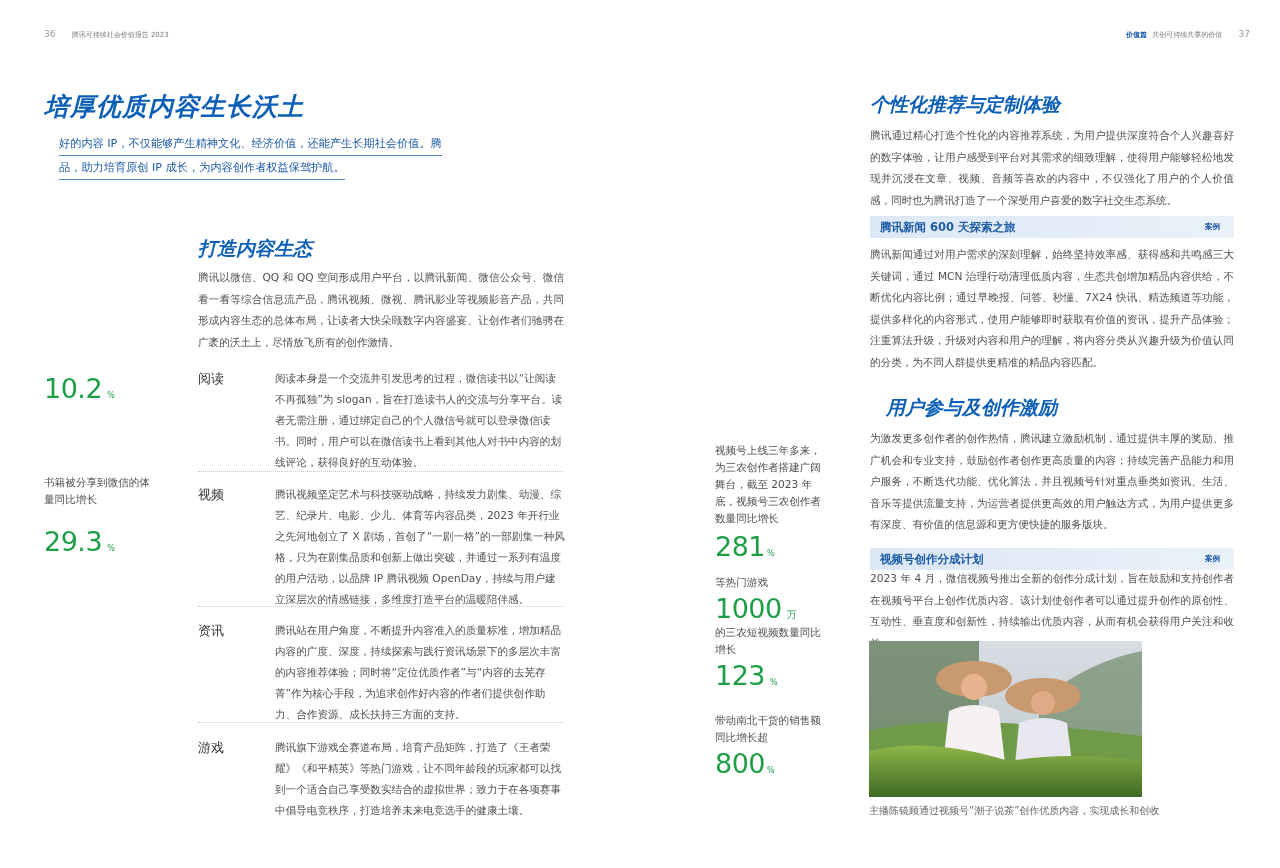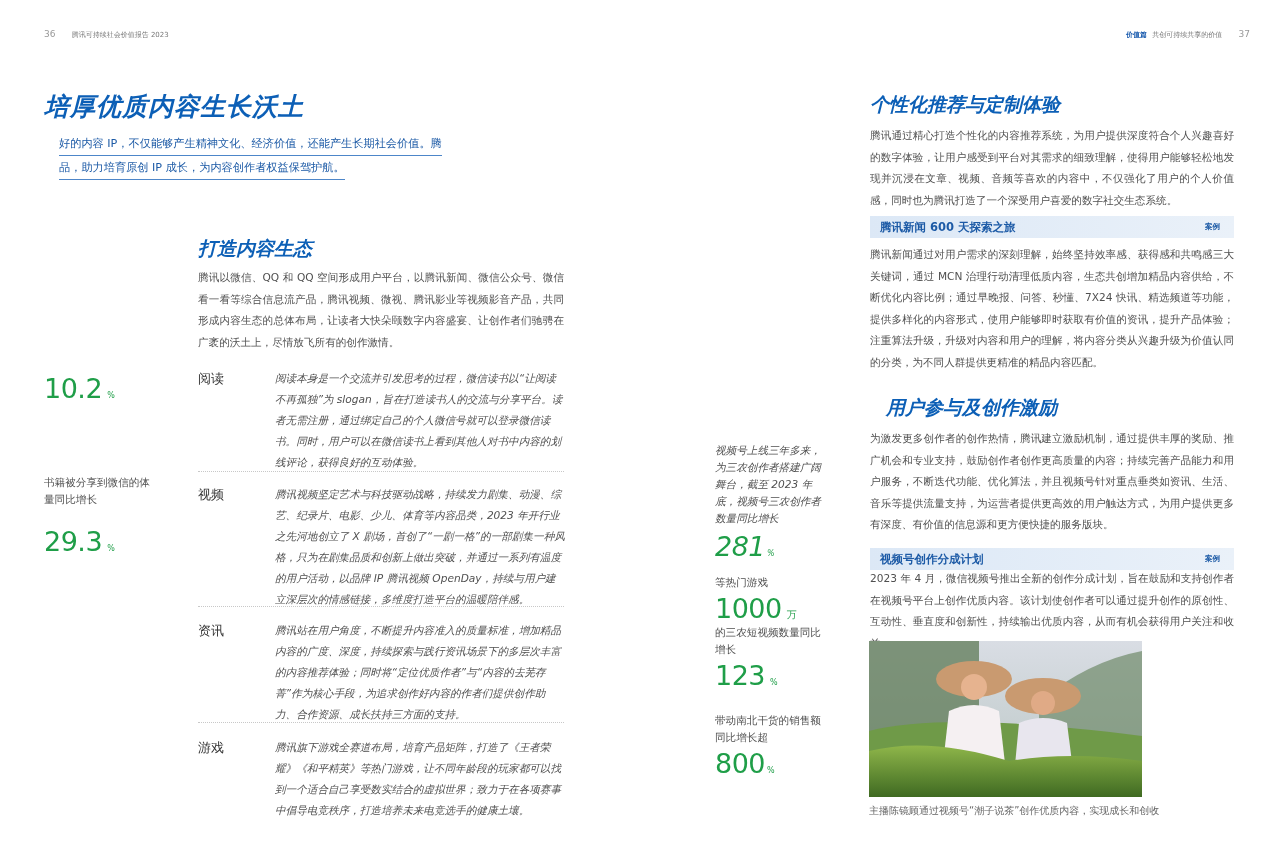--- a/index.html
+++ b/index.html
@@ -8,21 +8,21 @@
     font-family: "DejaVu Sans", "Liberation Sans", sans-serif; color: #4a4a4a;
   }
   .abs { position: absolute; }
   .hdr { font-size: 7px; color: #777; top: 30px; white-space: nowrap; }
   .pg { font-size: 9px; color: #999; }
   .hdr-blue { color: #1f5fb0; font-weight: bold; }
   .h1 { font-size: 25px; font-weight: bold; font-style: italic; color: #0c5fb6; letter-spacing: 1px; white-space: nowrap; }
   .h2 { font-size: 19px; font-weight: bold; font-style: italic; color: #0c5fb6; white-space: nowrap; }
   .intro-line { font-size: 11.2px; color: #1c5aa6; line-height: 23px; border-bottom: 1px solid #4d86c9; display: inline-block; white-space: nowrap; }
   .body { font-size: 10.6px; line-height: 21.6px; color: #505050; text-align: justify; }
-  .body-tight { font-size: 10.6px; line-height: 21px; color: #505050; font-style: italic; }
+  .body-tight { font-size: 10.6px; line-height: 21px; color: #505050; }
   .stat-label { font-size: 10.6px; line-height: 17px; color: #505050; }
   .stat-num { color: #1f9e48; font-size: 27px; line-height: 32px; letter-spacing: -0.5px; white-space: nowrap; }
   .stat-unit { font-size: 8px; color: #1f9e48; margin-left: 5px; }
   .cat-title { font-size: 13px; color: #333; }
   .dotline { border-top: 1px dotted #c8c8c8; height: 0; }
   .case-bar { background: linear-gradient(90deg, #dce8f6 0%, #eaf1f9 100%); height: 22px; }
   .case-title { font-size: 11.5px; color: #1c5aa6; font-weight: bold; line-height: 22px; padding-left: 10px; }
   .case-tag { font-size: 7.5px; color: #1c5aa6; font-weight: bold; line-height: 22px; right: 14px; top: 0; }
   .photo { overflow: hidden; }
   .caption { font-size: 10px; color: #666; white-space: nowrap; }
@@ -66,21 +66,21 @@
 <div class="abs body-tight" style="left:275px; top:484px; width:290px;">腾讯视频坚定艺术与科技驱动战略，持续发力剧集、动漫、综艺、纪录片、电影、少儿、体育等内容品类，2023 年开行业之先河地创立了 X 剧场，首创了“一剧一格”的一部剧集一种风格，只为在剧集品质和创新上做出突破，并通过一系列有温度的用户活动，以品牌 IP 腾讯视频 OpenDay，持续与用户建立深层次的情感链接，多维度打造平台的温暖陪伴感。</div>
 <div class="abs dotline" style="left:198px; top:606px; width:366px;"></div>
 
 <div class="abs cat-title" style="left:198px; top:622px;">资讯</div>
 <div class="abs body-tight" style="left:275px; top:620px; width:290px;">腾讯站在用户角度，不断提升内容准入的质量标准，增加精品内容的广度、深度，持续探索与践行资讯场景下的多层次丰富的内容推荐体验；同时将“定位优质作者”与“内容的去芜存菁”作为核心手段，为追求创作好内容的作者们提供创作助力、合作资源、成长扶持三方面的支持。</div>
 <div class="abs dotline" style="left:198px; top:722px; width:366px;"></div>
 
 <div class="abs cat-title" style="left:198px; top:739px;">游戏</div>
 <div class="abs body-tight" style="left:275px; top:737px; width:290px;">腾讯旗下游戏全赛道布局，培育产品矩阵，打造了《王者荣耀》《和平精英》等热门游戏，让不同年龄段的玩家都可以找到一个适合自己享受数实结合的虚拟世界；致力于在各项赛事中倡导电竞秩序，打造培养未来电竞选手的健康土壤。</div>
 
-<div class="abs" style="left:715px; top:442px; width:112px;font-style:italic;">
+<div class="abs" style="left:715px; top:442px; width:112px;">
   <div class="stat-label">视频号上线三年多来，为三农创作者搭建广阔舞台，截至 2023 年底，视频号三农创作者数量同比增长</div>
   <div class="stat-num" style="margin-top:4px;"><span>281</span><span class="stat-unit" style="margin-left:2px;">%</span></div>
 </div>
 <div class="abs" style="left:715px; top:574px; width:112px;">
   <div class="stat-label">等热门游戏</div>
   <div class="stat-num" style="margin-top:2px;"><span>1000</span><span class="stat-unit" style="font-size:10px;">万</span></div>
 </div>
 <div class="abs" style="left:715px; top:624px; width:112px;">
   <div class="stat-label">的三农短视频数量同比增长</div>
   <div class="stat-num" style="margin-top:2px;"><span>123</span><span class="stat-unit">%</span></div>

